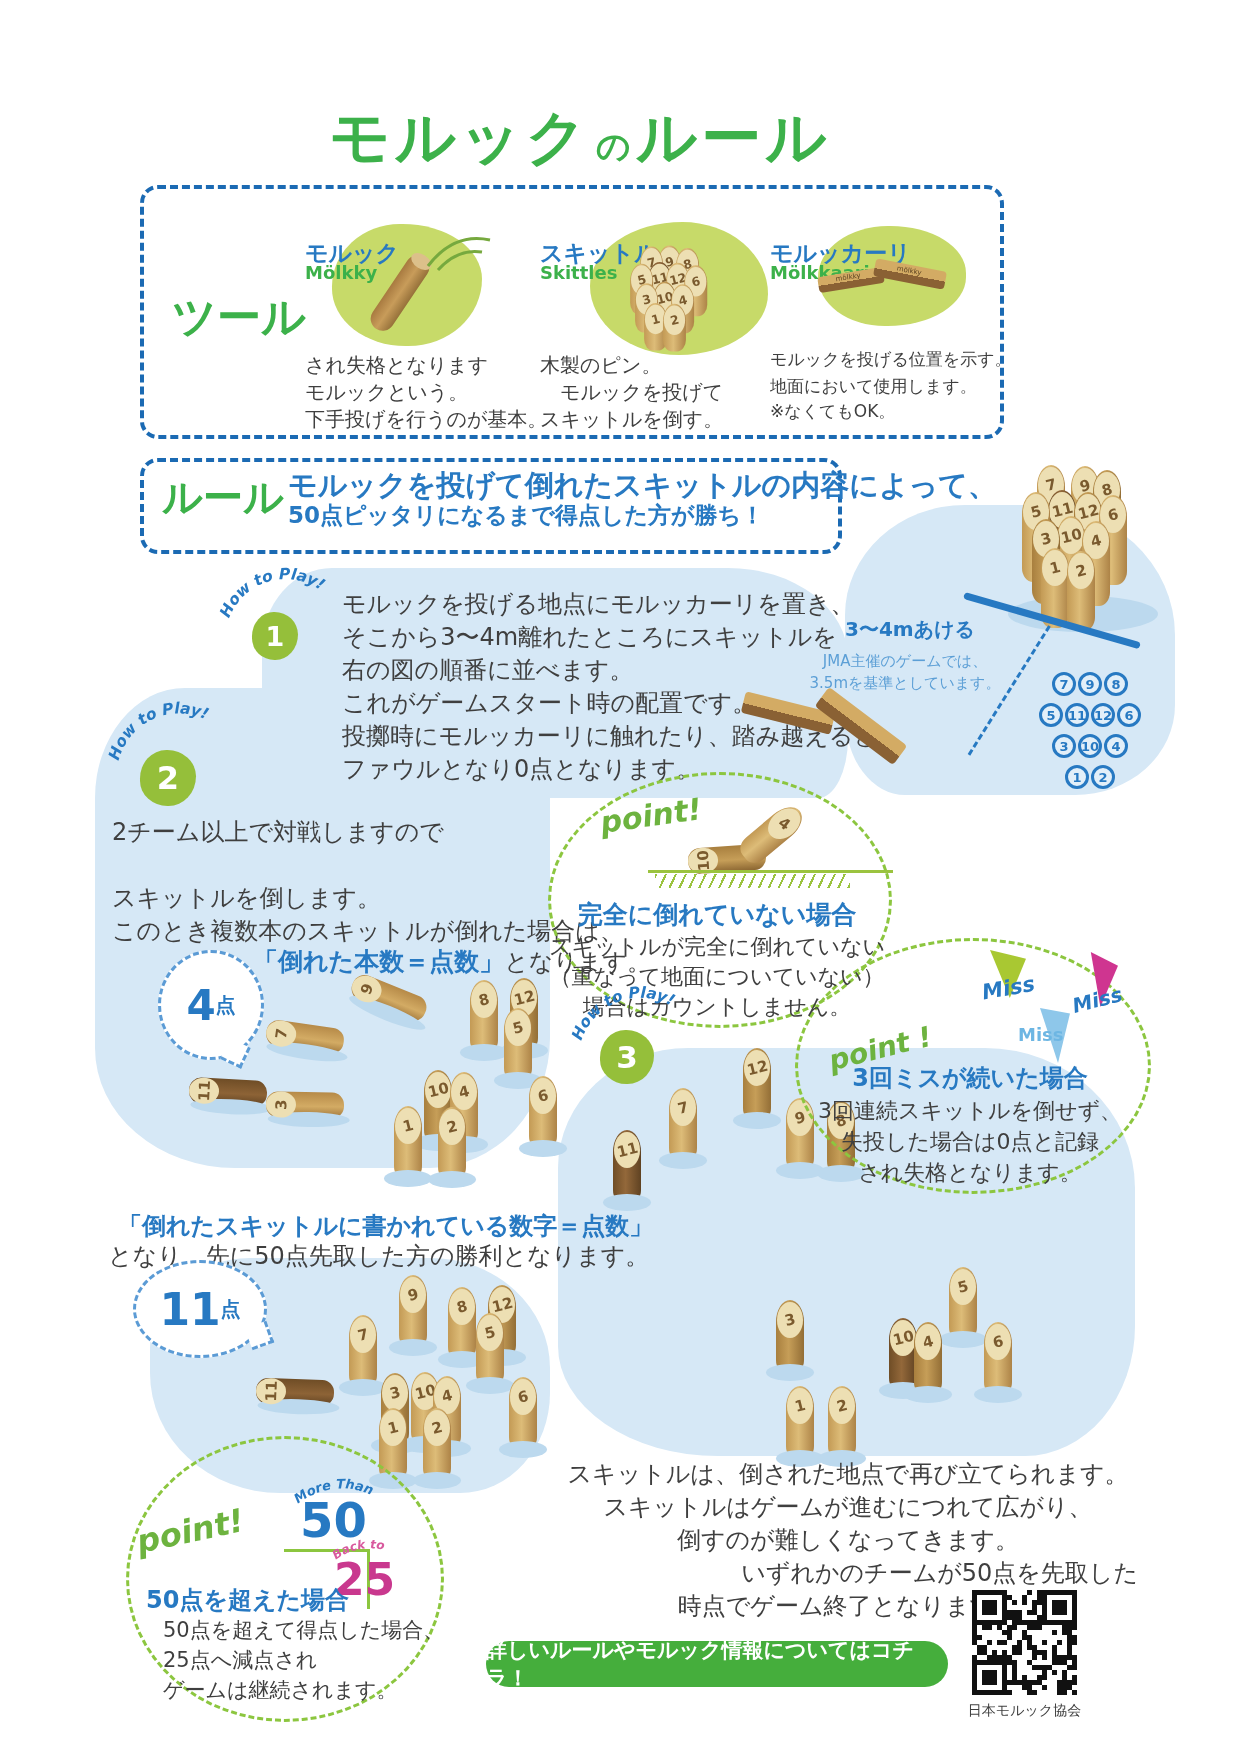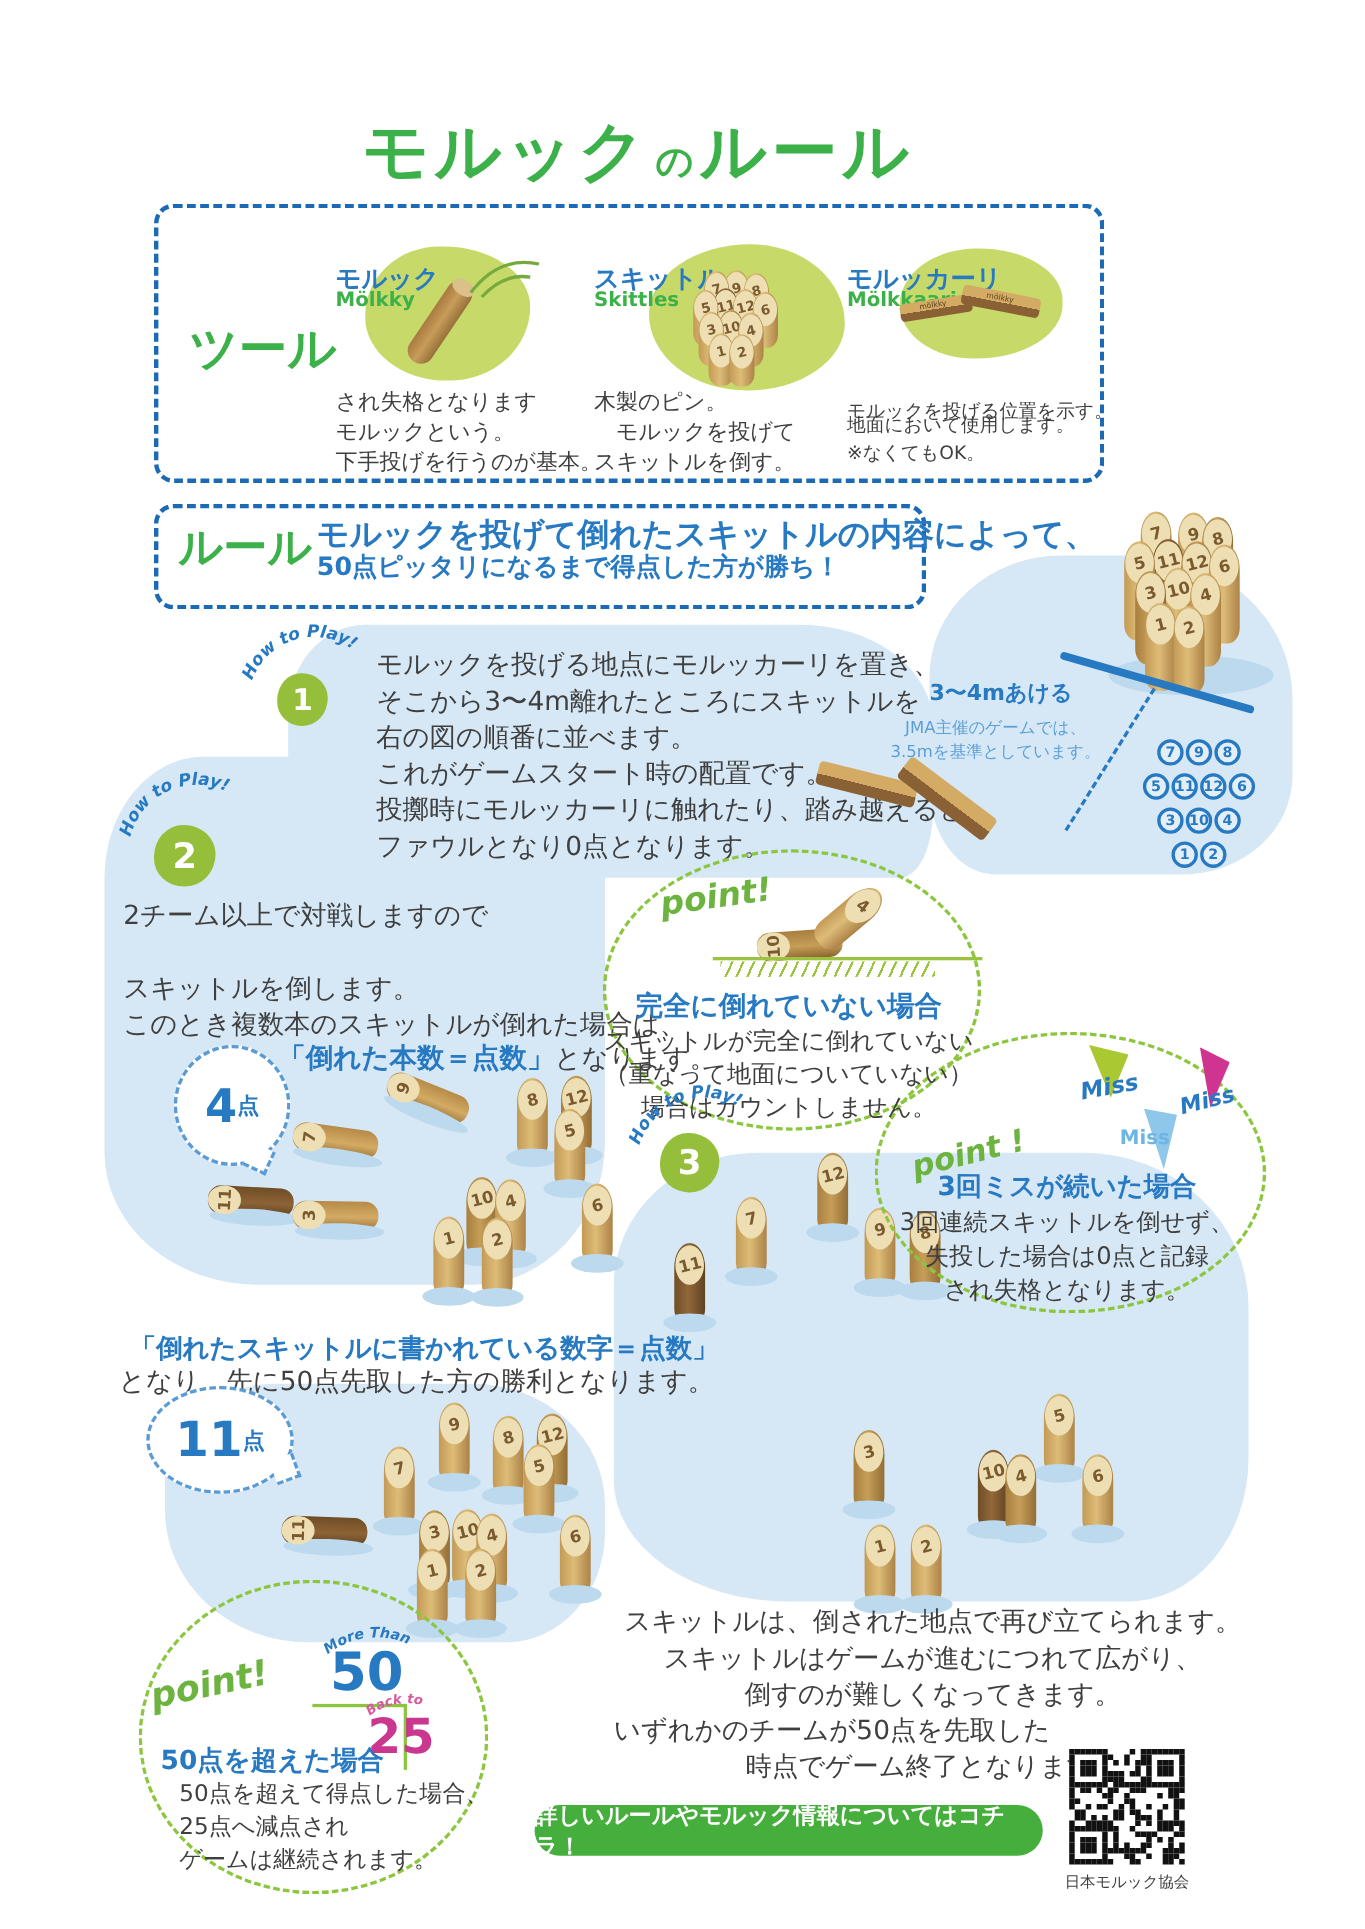--- a/index.html
+++ b/index.html
@@ -141,21 +141,21 @@
   <div class="abs" style="left:818px;top:258px;z-index:2">
     <div class="plankseg" style="left:0;top:14px;width:66px;height:16px;transform:rotate(-9deg)">
       <span class="abs" style="left:18px;top:1px;font-size:7px;color:#5d4322">mölkky</span>
     </div>
     <div class="plankseg" style="left:56px;top:7px;width:72px;height:18px;transform:rotate(11deg)">
       <span class="abs" style="left:22px;top:2px;font-size:7px;color:#5d4322">mölkky</span>
     </div>
   </div>
   <div class="t blue" style="left:770px;top:238px;font-size:23px">モルッカーリ</div>
   <div class="t green" style="left:770px;top:262px;font-size:18px">Mölkkaari</div>
-  <div class="t" style="left:770px;top:362px;font-size:17px">モルックを投げる位置を示す。</div>
+  <div class="t" style="left:770px;top:348px;font-size:17px">モルックを投げる位置を示す。</div>
   <div class="t" style="left:770px;top:375px;font-size:17px">地面において使用します。</div>
   <div class="t" style="left:770px;top:400px;font-size:17px">※なくてもOK。</div>
 
   <div class="dashbox" style="left:140px;top:458px;width:694px;height:88px"></div>
   <div class="t green" style="left:162px;top:470px;font-size:40px">ルール</div>
   <div class="t blue" style="left:288px;top:466px;font-size:29px">モルックを投げて倒れたスキットルの内容によって、</div>
   <div class="t blue" style="left:288px;top:500px;font-size:23px">50点ピッタリになるまで得点した方が勝ち！</div>
 
   <div class="blob" style="left:262px;top:568px;width:586px;height:230px;border-radius:70px 120px 30px 90px/80px 90px 60px 70px"></div>
   <div class="blob" style="left:845px;top:505px;width:330px;height:290px;border-radius:120px 140px 100px 60px/110px 130px 90px 80px"></div>
@@ -508,21 +508,21 @@
       </div>
       <div class="pin up" style="left: 828px; top: 1386px; z-index: 1560;">
         <div class="pface">
           <span>2</span>
         </div>
       </div>
     </div>
   <div class="t" style="left:558px;top:1491px;width:580px;text-align:center;font-size:24px;z-index:4">スキットルはゲームが進むにつれて広がり、</div>
   <div class="t" style="left:558px;top:1458px;width:580px;text-align:center;font-size:24px;z-index:4">スキットルは、倒された地点で再び立てられます。</div>
   <div class="t" style="left:558px;top:1524px;width:580px;text-align:center;font-size:24px;z-index:4">倒すのが難しくなってきます。</div>
-  <div class="t" style="left:558px;top:1557px;width:580px;text-align:left;font-size:24px;z-index:4">いずれかのチームが50点を先取した</div>
+  <div class="t" style="left:558px;top:1557px;width:580px;text-align:right;font-size:24px;z-index:4">いずれかのチームが50点を先取した</div>
   <div class="t" style="left:558px;top:1590px;width:580px;text-align:center;font-size:24px;z-index:4">時点でゲーム終了となります。</div>
 
   <div class="pbubble" style="left:126px;top:1436px;width:312px;height:280px"></div>
   <div class="pointlbl" style="left:136px;top:1512px;font-size:32px;transform:rotate(-12deg)">point!</div>
   <svg style="left:290px;top:1476px;z-index:6" width="100" height="32">
     <path id="mt" d="M8,28 A70,70 0 0 1 96,28" fill="none"></path>
     <text font-size="13" font-weight="bold" font-style="italic" fill="#2779c2"><textPath href="#mt">More Than</textPath></text>
   </svg>
   <div class="t blue" style="left:300px;top:1492px;font-size:48px;z-index:6">50</div>
   <div class="abs" style="left:284px;top:1549px;width:86px;height:3px;background:#8cc63f;z-index:5"></div>

